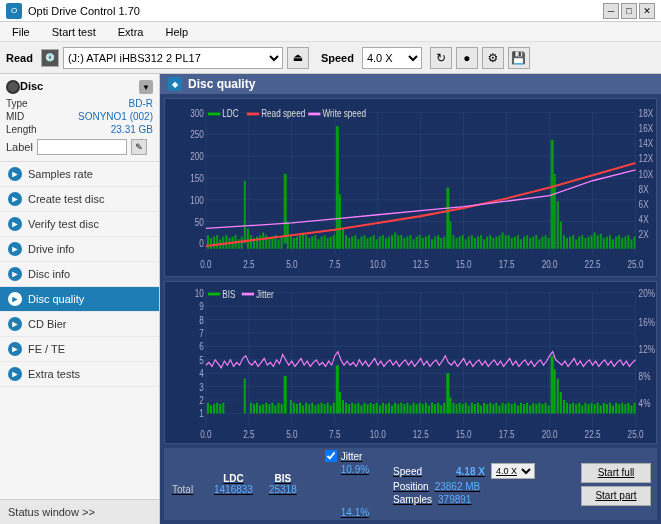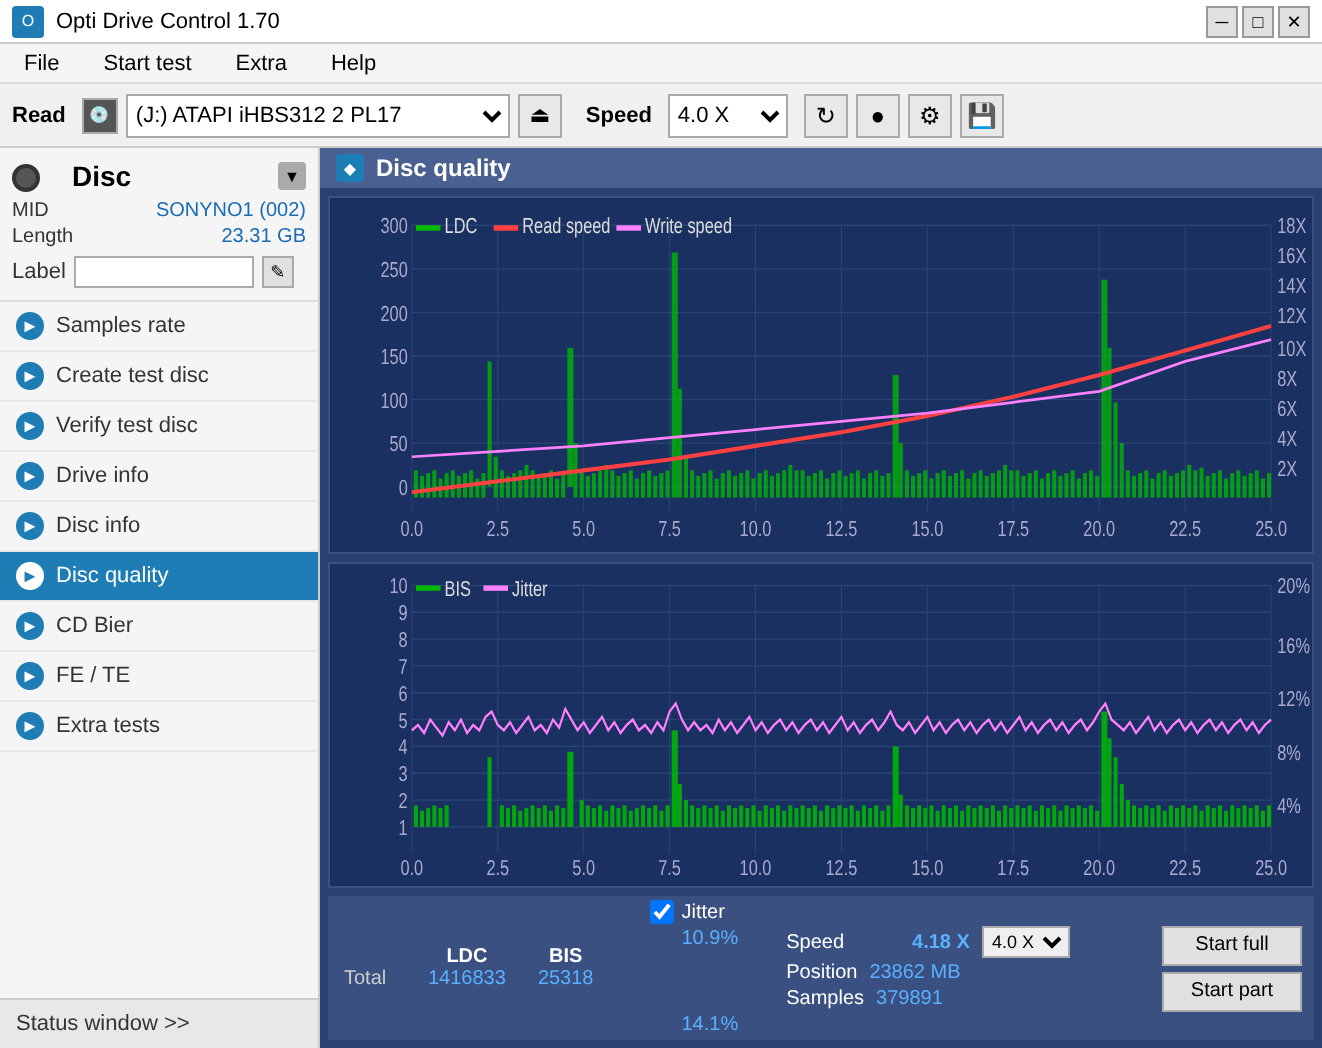--- a/index.html
+++ b/index.html
@@ -12,34 +12,34 @@
     .title-bar-controls { display: flex; gap: 2px; }
     .title-btn { width: 16px; height: 16px; border: 1px solid #999; background: #e0e0e0; cursor: pointer; display: flex; align-items: center; justify-content: center; font-size: 9px; }
 
     
     .menu-bar { height: 20px; background: #f5f5f5; display: flex; align-items: center; gap: 14px; padding: 0 8px; border-bottom: 1px solid #ddd; font-size: 11px; }
     .menu-item { cursor: pointer; padding: 2px 4px; }
 
     
     .toolbar { height: 32px; background: #f0f0f0; display: flex; align-items: center; padding: 0 6px; gap: 4px; border-bottom: 1px solid #ccc; }
     .toolbar-label { font-size: 11px; font-weight: bold; margin-right: 4px; }
-    .drive-select { height: 22px; width: 192px; font-size: 11px; border: 1px solid #aaa; background: white; }
+    .drive-select { height: 22px; width: 220px; font-size: 11px; border: 1px solid #aaa; background: white; }
     .eject-btn { width: 22px; height: 22px; border: 1px solid #aaa; background: #e8e8e8; cursor: pointer; display: flex; align-items: center; justify-content: center; }
     .speed-label { font-size: 11px; font-weight: bold; margin-left: 8px; margin-right: 4px; }
     .speed-select { height: 22px; width: 60px; font-size: 11px; border: 1px solid #aaa; background: white; }
     .toolbar-icon-btn { width: 22px; height: 22px; border: 1px solid #aaa; background: #e8e8e8; cursor: pointer; display: flex; align-items: center; justify-content: center; font-size: 12px; }
 
     
     .main { display: flex; height: calc(524px - 22px - 20px - 32px); }
 
     
     .sidebar { width: 160px; background: #f5f5f5; border-right: 1px solid #ccc; display: flex; flex-direction: column; }
     .disc-section { padding: 6px; border-bottom: 1px solid #ddd; }
     .disc-header { display: flex; align-items: center; justify-content: space-between; margin-bottom: 4px; }
-    .disc-header-left { display: flex; align-items: flex-end; gap: 16px; font-weight: bold; font-size: 14px; }
+    .disc-header-left { display: flex; align-items: flex-start; gap: 0; font-weight: bold; font-size: 11px; }
     .disc-icon { width: 14px; height: 14px; background: #555; border-radius: 50%; border: 2px solid #333; }
     .disc-info-row { display: flex; justify-content: space-between; font-size: 10px; margin-bottom: 2px; }
     .disc-info-label { color: #333; }
     .disc-info-value { color: #1a6bb5; }
     .disc-label-row { display: flex; align-items: center; gap: 4px; margin-top: 4px; }
     .disc-label-input { width: 90px; height: 16px; border: 1px solid #aaa; font-size: 10px; padding: 1px 2px; }
     .disc-label-btn { width: 16px; height: 16px; border: 1px solid #aaa; background: #e0e0e0; cursor: pointer; font-size: 9px; display: flex; align-items: center; justify-content: center; }
 
     .nav-section { flex: 1; }
     .nav-item { display: flex; align-items: center; gap: 6px; padding: 5px 8px; cursor: pointer; font-size: 11px; color: #333; border-bottom: 1px solid #e8e8e8; }
@@ -49,21 +49,21 @@
     .nav-item-icon.white-active { background: white; color: #1e7db5; }
 
     .status-window-btn { padding: 6px 8px; border-top: 1px solid #ccc; background: #e8e8e8; cursor: pointer; font-size: 11px; color: #333; display: flex; align-items: center; gap: 4px; }
 
     
     .content { flex: 1; background: #2a4070; display: flex; flex-direction: column; overflow: hidden; }
     .content-header { background: #4a6090; padding: 3px 8px; display: flex; align-items: center; gap: 6px; }
     .content-header-icon { width: 14px; height: 14px; background: #1e7db5; border-radius: 2px; display: flex; align-items: center; justify-content: center; color: white; font-size: 8px; }
     .content-title { color: white; font-size: 12px; font-weight: bold; }
 
-    .charts-area { flex: 1; display: flex; flex-direction: column; padding: 4px; gap: 4px; }
+    .charts-area { flex: 1; display: flex; flex-direction: column; padding: 4px; gap: 4px; text-decoration: underline; }
 
     
     .chart-container { flex: 1; background: #1a3060; border: 1px solid #3a5080; position: relative; }
     .start-buttons { display: flex; flex-direction: column; gap: 3px; margin-left: auto; }
     .start-btn { width: 70px; height: 20px; font-size: 10px; cursor: pointer; border: 1px solid #aaa; background: #e0e0e0; }
 
     .bottom-stats-row { display: flex; align-items: center; padding: 2px 6px; gap: 12px; background: #3a5080; }
   </style>
 </head>
 <body>
@@ -112,20 +112,24 @@
 
   <div class="sidebar">
 
     <div class="disc-section">
       <div class="disc-header">
         <div class="disc-header-left">
           <div class="disc-icon"></div>
           <span>Disc</span>
         </div>
         <div style="width:14px;height:14px;background:#aaa;border-radius:2px;cursor:pointer;display:flex;align-items:center;justify-content:center;font-size:8px;">▼</div>
+      </div>
+      <div class="disc-info-row">
+        <span class="disc-info-label">Type</span>
+        <span class="disc-info-value">BD-R</span>
       </div>
       <div class="disc-info-row">
         <span class="disc-info-label">MID</span>
         <span class="disc-info-value">SONYNO1 (002)</span>
       </div>
       <div class="disc-info-row">
         <span class="disc-info-label">Length</span>
         <span class="disc-info-value">23.31 GB</span>
       </div>
       <div class="disc-label-row">

